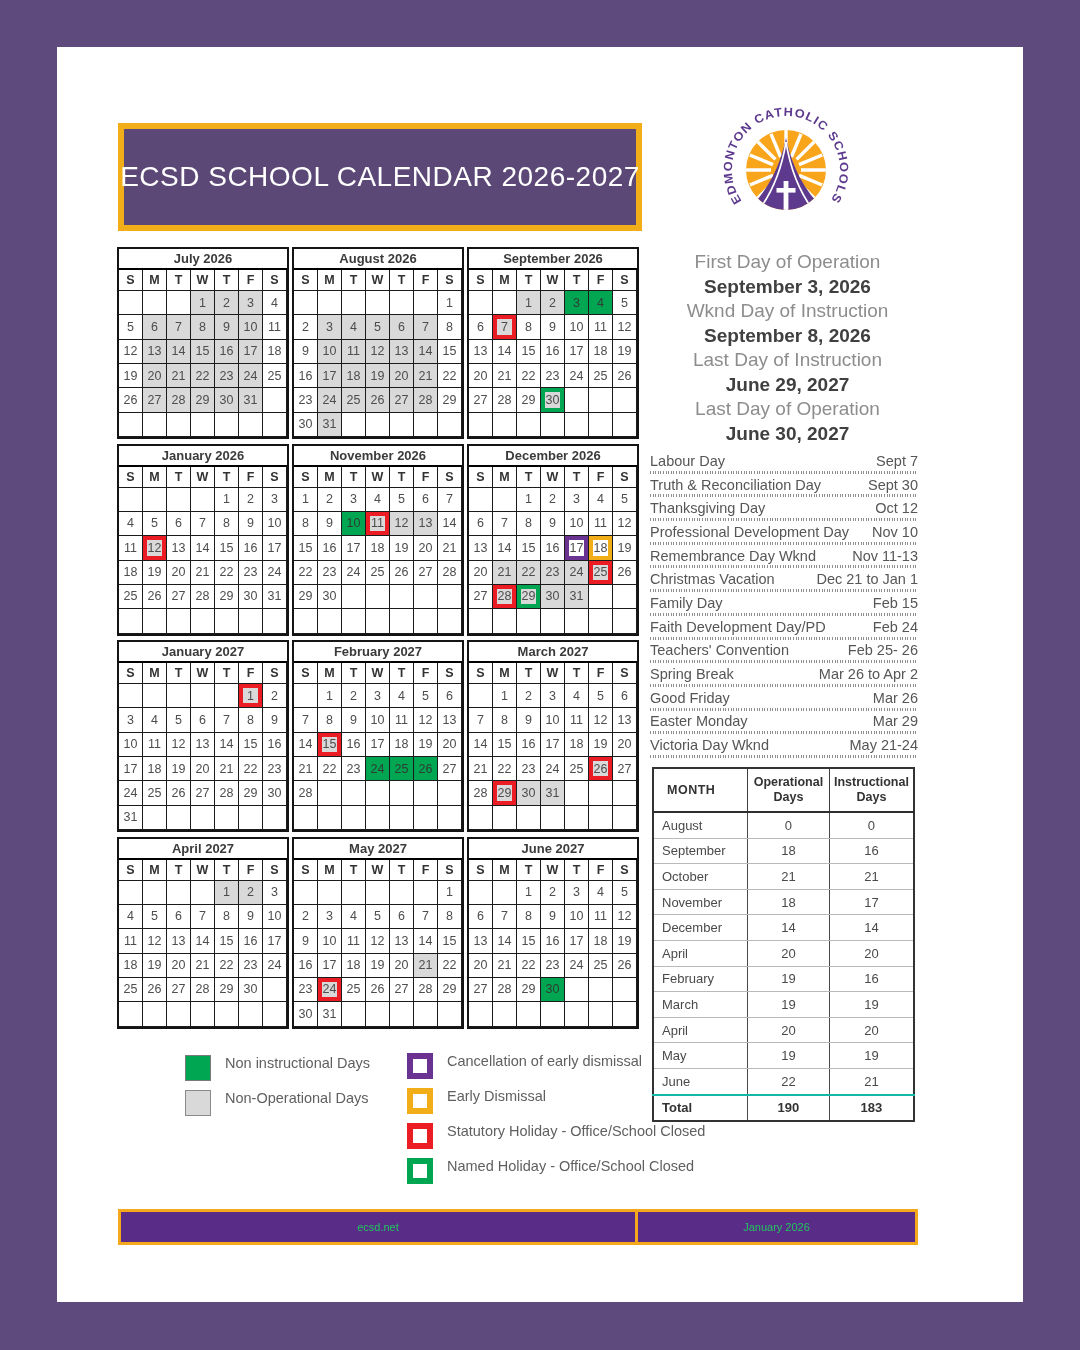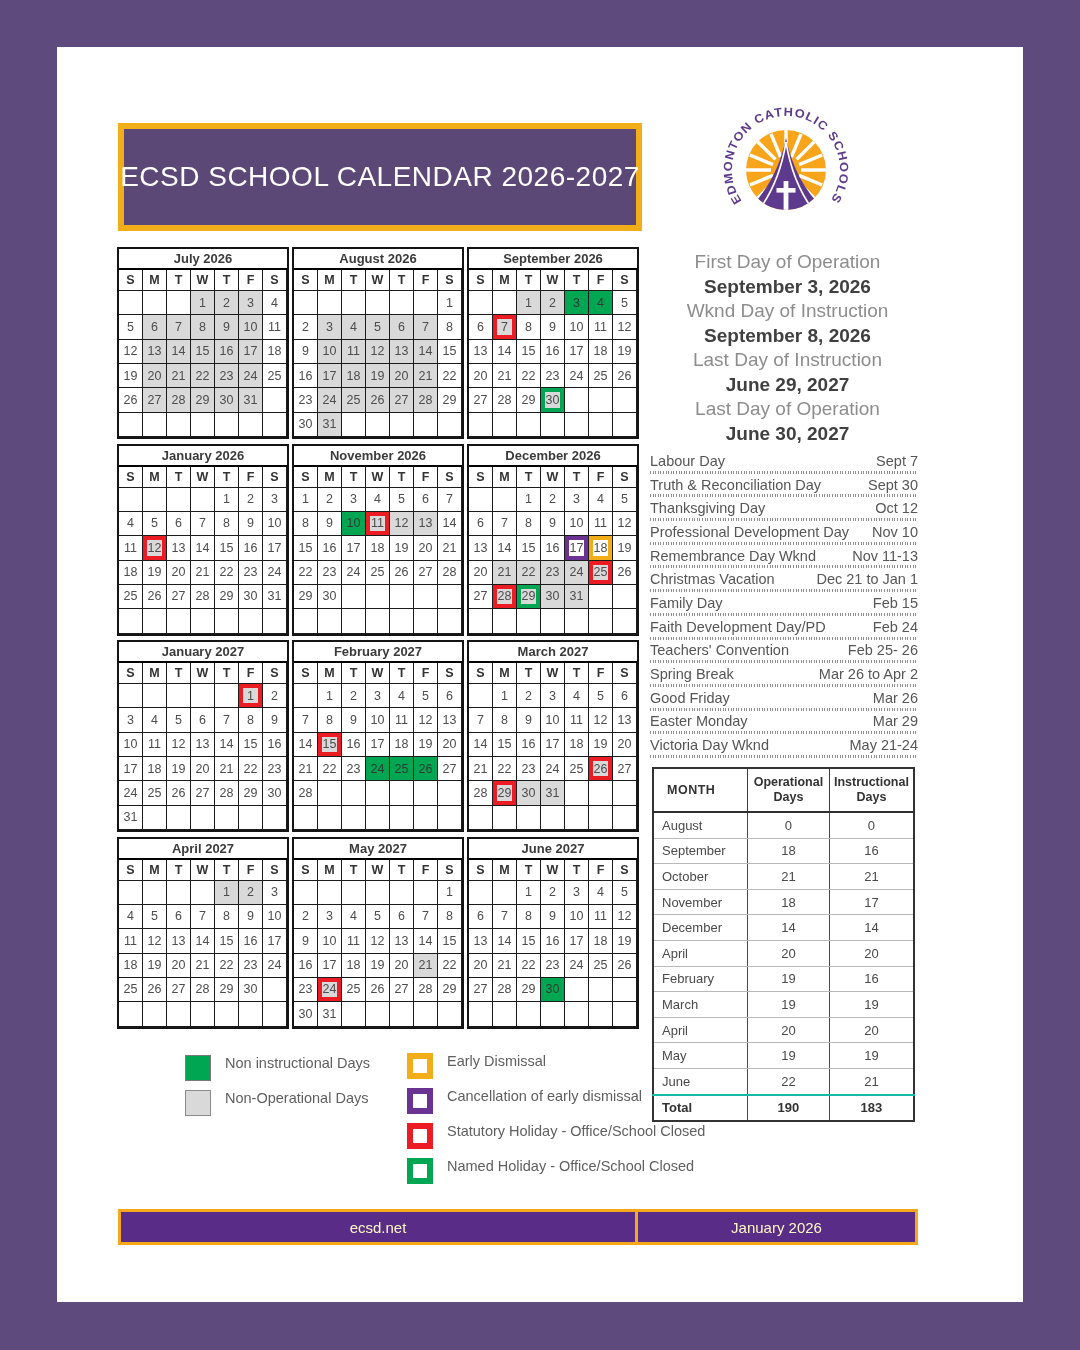--- a/index.html
+++ b/index.html
@@ -72,21 +72,21 @@
   .sw-out-gold{border:6px solid var(--gold,#FCB415);}
   .sw-out-red{border:6px solid var(--red,#EC1C24);}
   .sw-out-green{border:6px solid var(--green,#00A651);}
   .legend-label{font-size:14.5px;color:#5f5f5f;white-space:nowrap;}
 
   
   #footer-bar{position:absolute;left:61px;top:1162px;width:800px;height:36px;box-sizing:border-box;
               border:3px solid #F5A81C;background:#582C87;display:flex;}
   .f-left{flex:0 0 514px;border-right:3px solid #F5A81C;display:flex;align-items:center;justify-content:center;}
   .f-right{flex:1;display:flex;align-items:center;justify-content:center;}
-  #footer-bar span{color:#fef9c3;font-size:15px;}
+  #footer-bar span{color:#22c55e;font-size:11px;}
 </style>
 </head>
 <body>
 
 <div id="canvas">
   <div id="page">
 
     <div id="title-box">
       <span class="t">ECSD SCHOOL CALENDAR 2026-2027</span>
     </div>
@@ -901,26 +901,26 @@
           <span class="swatch sw-fill-green"></span>
           <span class="legend-label">Non instructional Days</span>
         </div>
         <div class="legend-item">
           <span class="swatch sw-fill-gray"></span>
           <span class="legend-label">Non-Operational Days</span>
         </div>
       </div>
     <div id="legend-right" class="legend-col">
         <div class="legend-item">
+          <span class="swatch sw-out-purple"></span>
+          <span class="legend-label">Cancellation of early dismissal</span>
+        </div>
+        <div class="legend-item">
           <span class="swatch sw-out-gold"></span>
           <span class="legend-label">Early Dismissal</span>
-        </div>
-        <div class="legend-item">
-          <span class="swatch sw-out-purple"></span>
-          <span class="legend-label">Cancellation of early dismissal</span>
         </div>
         <div class="legend-item">
           <span class="swatch sw-out-red"></span>
           <span class="legend-label">Statutory Holiday - Office/School Closed</span>
         </div>
         <div class="legend-item">
           <span class="swatch sw-out-green"></span>
           <span class="legend-label">Named Holiday - Office/School Closed</span>
         </div>
       </div>

